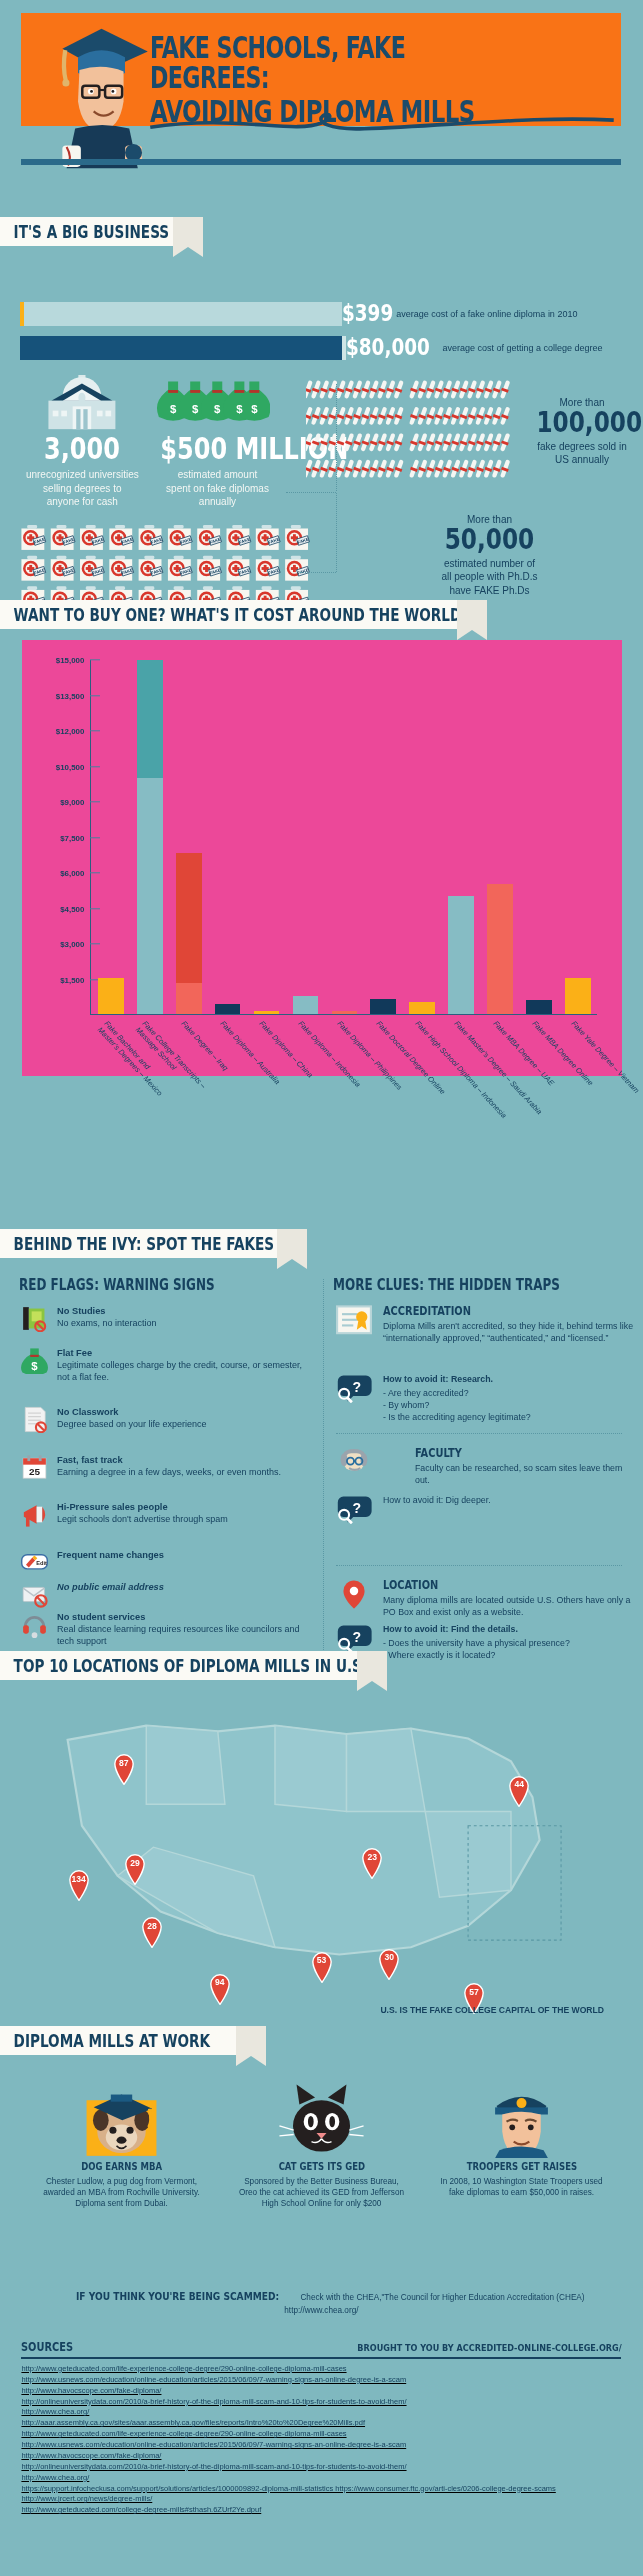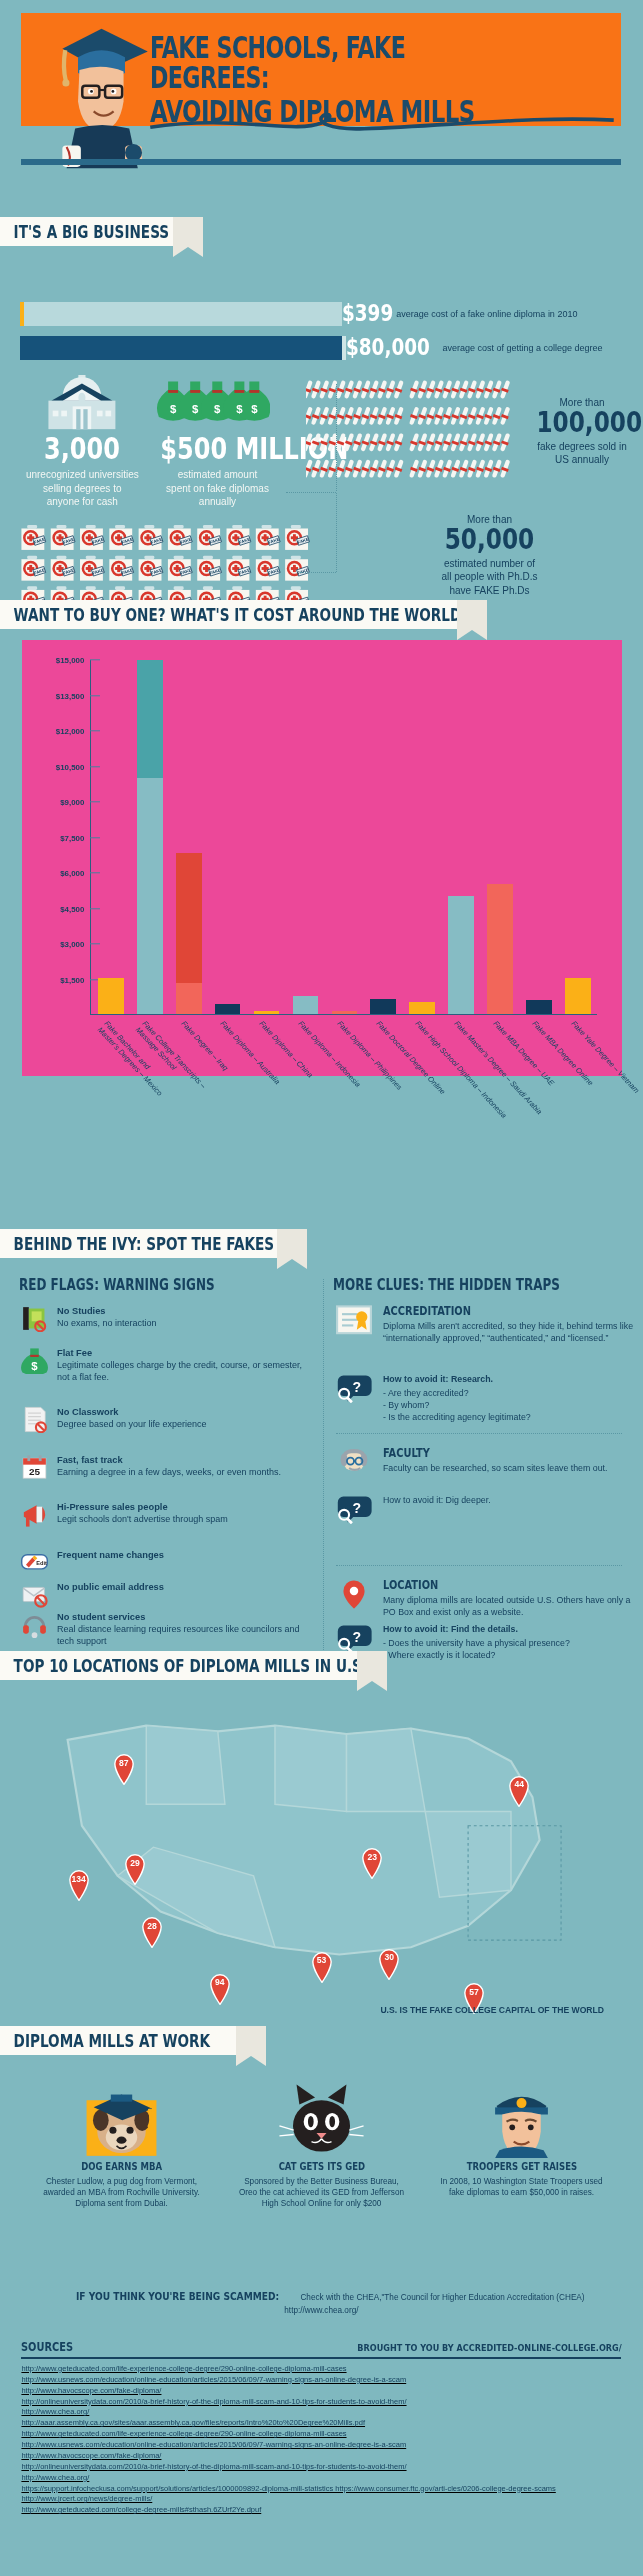--- a/index.html
+++ b/index.html
@@ -1220,21 +1220,21 @@
           <rect x="1" y="8" width="36" height="20" rx="8" fill="#fff" stroke="#3b6ea5" stroke-width="2"></rect>
           <path d="M7 22 L16 12 l4 4 l-9 10 Z" fill="#e04637"></path>
           <path d="M16 12 l3 -3 l4 4 l-3 3 Z" fill="#fbb017"></path>
           <text x="29" y="22" font-size="8" font-weight="bold" fill="#241f1f" text-anchor="middle" font-family="Liberation Sans, sans-serif">Edit</text>
         </svg>
        <div>
          <div class="ttl">Frequent name changes</div>
          <div class="dsc"></div>
        </div>
       </div>
-      <div class="flag" style="left: 21.4px; top: 1581px;">
+      <div class="flag" style="left: 21.4px; top: 1581px; font-style: italic;">
         <svg class="ic" viewBox="0 0 38 38">
           <rect x="3" y="9" width="30" height="20" rx="2" fill="#eef1f3" stroke="#b9c3c9"></rect>
           <path d="M3 10 L18 21 L33 10" fill="none" stroke="#b9c3c9" stroke-width="2"></path>
           <circle cx="28" cy="28" r="8" fill="none" stroke="#e04637" stroke-width="3"></circle>
           <line x1="23" y1="23" x2="33" y2="33" stroke="#e04637" stroke-width="3"></line>
         </svg>
        <div>
          <div class="ttl">No public email address</div>
          <div class="dsc"></div>
        </div>
@@ -1290,21 +1290,21 @@
         <svg class="ic" viewBox="0 0 50 44">
           <ellipse cx="25" cy="10" rx="15" ry="7" fill="#9aa4ad"></ellipse>
           <rect x="11" y="9" width="28" height="24" rx="10" fill="#f0dfc4"></rect>
           <ellipse cx="11" cy="18" rx="5" ry="9" fill="#9aa4ad"></ellipse>
           <ellipse cx="39" cy="18" rx="5" ry="9" fill="#9aa4ad"></ellipse>
           <circle cx="20" cy="20" r="5" fill="none" stroke="#2a6e9e" stroke-width="2.5"></circle>
           <circle cx="32" cy="20" r="5" fill="none" stroke="#2a6e9e" stroke-width="2.5"></circle>
           <line x1="25" y1="20" x2="27" y2="20" stroke="#2a6e9e" stroke-width="2.5"></line>
           <path d="M18 30 q8 5 16 0" stroke="#9aa4ad" stroke-width="3" fill="none"></path>
         </svg>
-      <div style="width:254px;">
+      <div style="width:254px;margin-left:32px;">
         <div class="ch">FACULTY</div>
         <div class="cb">Faculty can be researched, so scam sites leave them out.</div>
       </div>
       </div>
       <div class="clue" style="left: 336px; top: 1493px;">
         <svg class="ic" viewBox="0 0 50 44">
           <path d="M10 5 h32 a8 8 0 0 1 8 8 v13 a8 8 0 0 1 -8 8 h-18 l-8 8 v-8 h-6 a8 8 0 0 1 -8 -8 v-13 a8 8 0 0 1 8 -8 Z" fill="#16425f"></path>
           <text x="29" y="28" font-size="20" font-weight="bold" fill="#fff" text-anchor="middle" font-family="Liberation Sans, sans-serif">?</text>
           <circle cx="11" cy="31" r="7" fill="none" stroke="#fff" stroke-width="3"></circle>
           <line x1="15" y1="36" x2="22" y2="43" stroke="#fff" stroke-width="4"></line>

